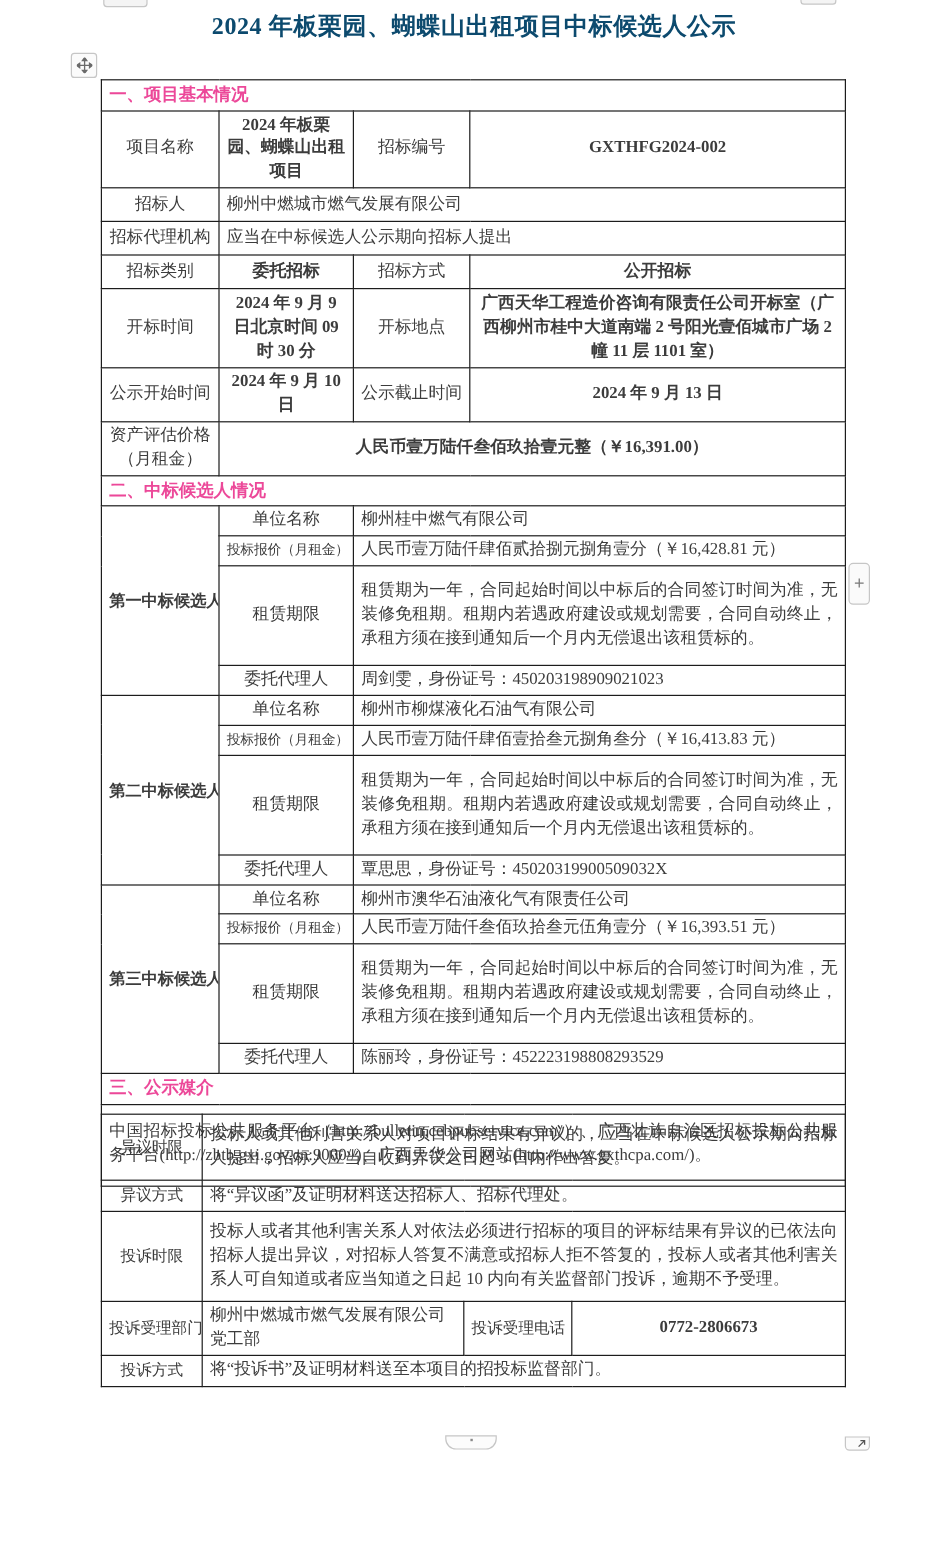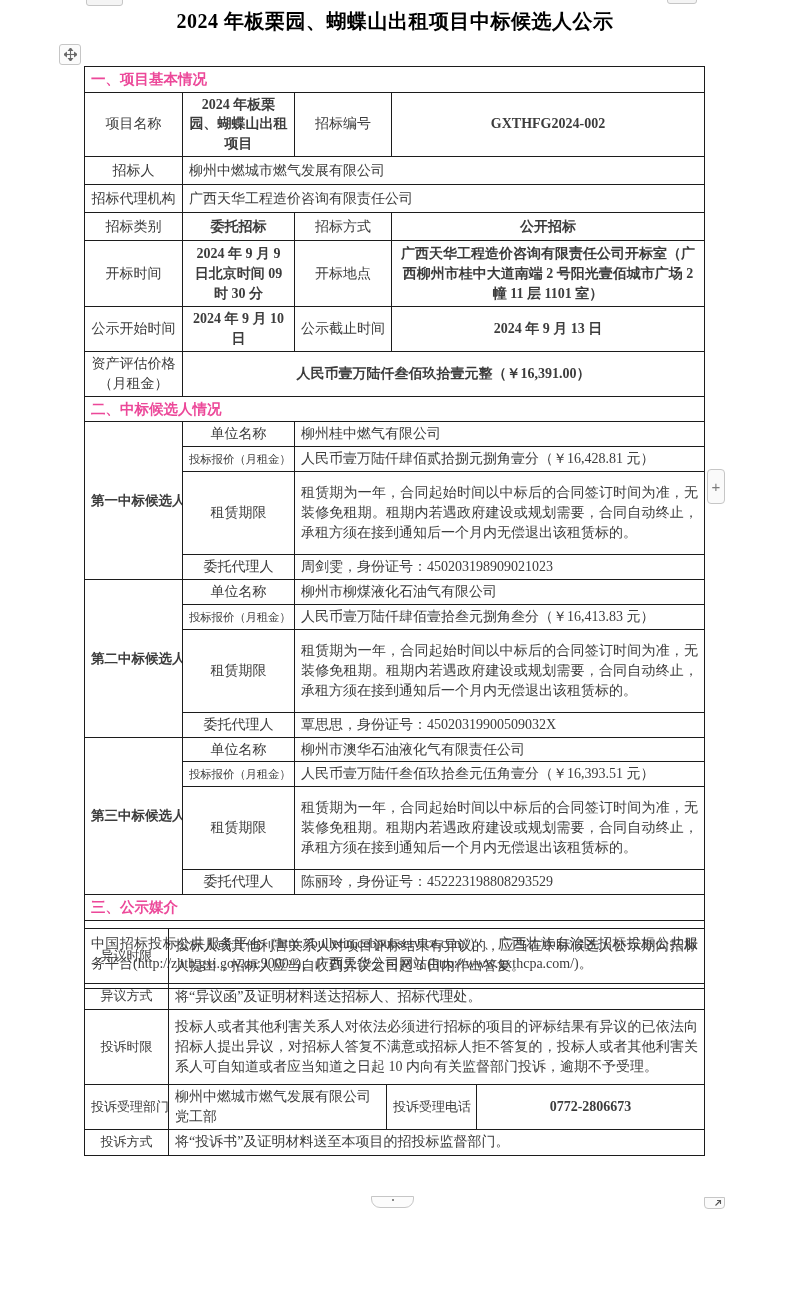--- a/index.html
+++ b/index.html
@@ -4,21 +4,21 @@
 <style>
   html,body{margin:0;padding:0;}
   body{
     width:790px;height:1289px;position:relative;background:#ffffff;
     font-family:"Liberation Serif","DejaVu Serif",serif;
     color:#3c3c3c;overflow:hidden;
   }
   
   .doc-title{
     position:absolute;left:0;top:8px;width:790px;text-align:center;
-    font-size:20px;font-weight:bold;color:#000000;letter-spacing:.5px;
+    font-size:20px;font-weight:bold;color:#0c4a6e;letter-spacing:.5px;
   }
   
   table.doc{
     position:absolute;left:84px;width:620px;border-collapse:collapse;table-layout:fixed;
     font-size:14px;color:#3c3c3c;
   }
   table.doc td{
     border:1.5px solid #1c1c1c;padding:2px 6px;line-height:1.42;
     vertical-align:middle;overflow:hidden;
   }
@@ -92,21 +92,21 @@
       <td class="cen">2024 年板栗园、蝴蝶山出租项目</td>
       <td class="lab">招标编号</td>
       <td class="cen">GXTHFG2024-002</td>
     </tr>
     <tr class="h28">
       <td class="lab">招标人</td>
       <td class="lft" colspan="3">柳州中燃城市燃气发展有限公司</td>
     </tr>
     <tr class="h28">
       <td class="lab">招标代理机构</td>
-      <td class="lft" colspan="3">广西天华工程造价咨询有限责任公司</td>
+      <td class="lft" colspan="3">应当在中标候选人公示期向招标人提出</td>
     </tr>
     <tr class="h28">
       <td class="lab">招标类别</td>
       <td class="cen">委托招标</td>
       <td class="lab">招标方式</td>
       <td class="cen">公开招标</td>
     </tr>
     <tr class="h66">
       <td class="lab">开标时间</td>
       <td class="cen">2024 年 9 月 9 日北京时间 09 时 30 分</td>

